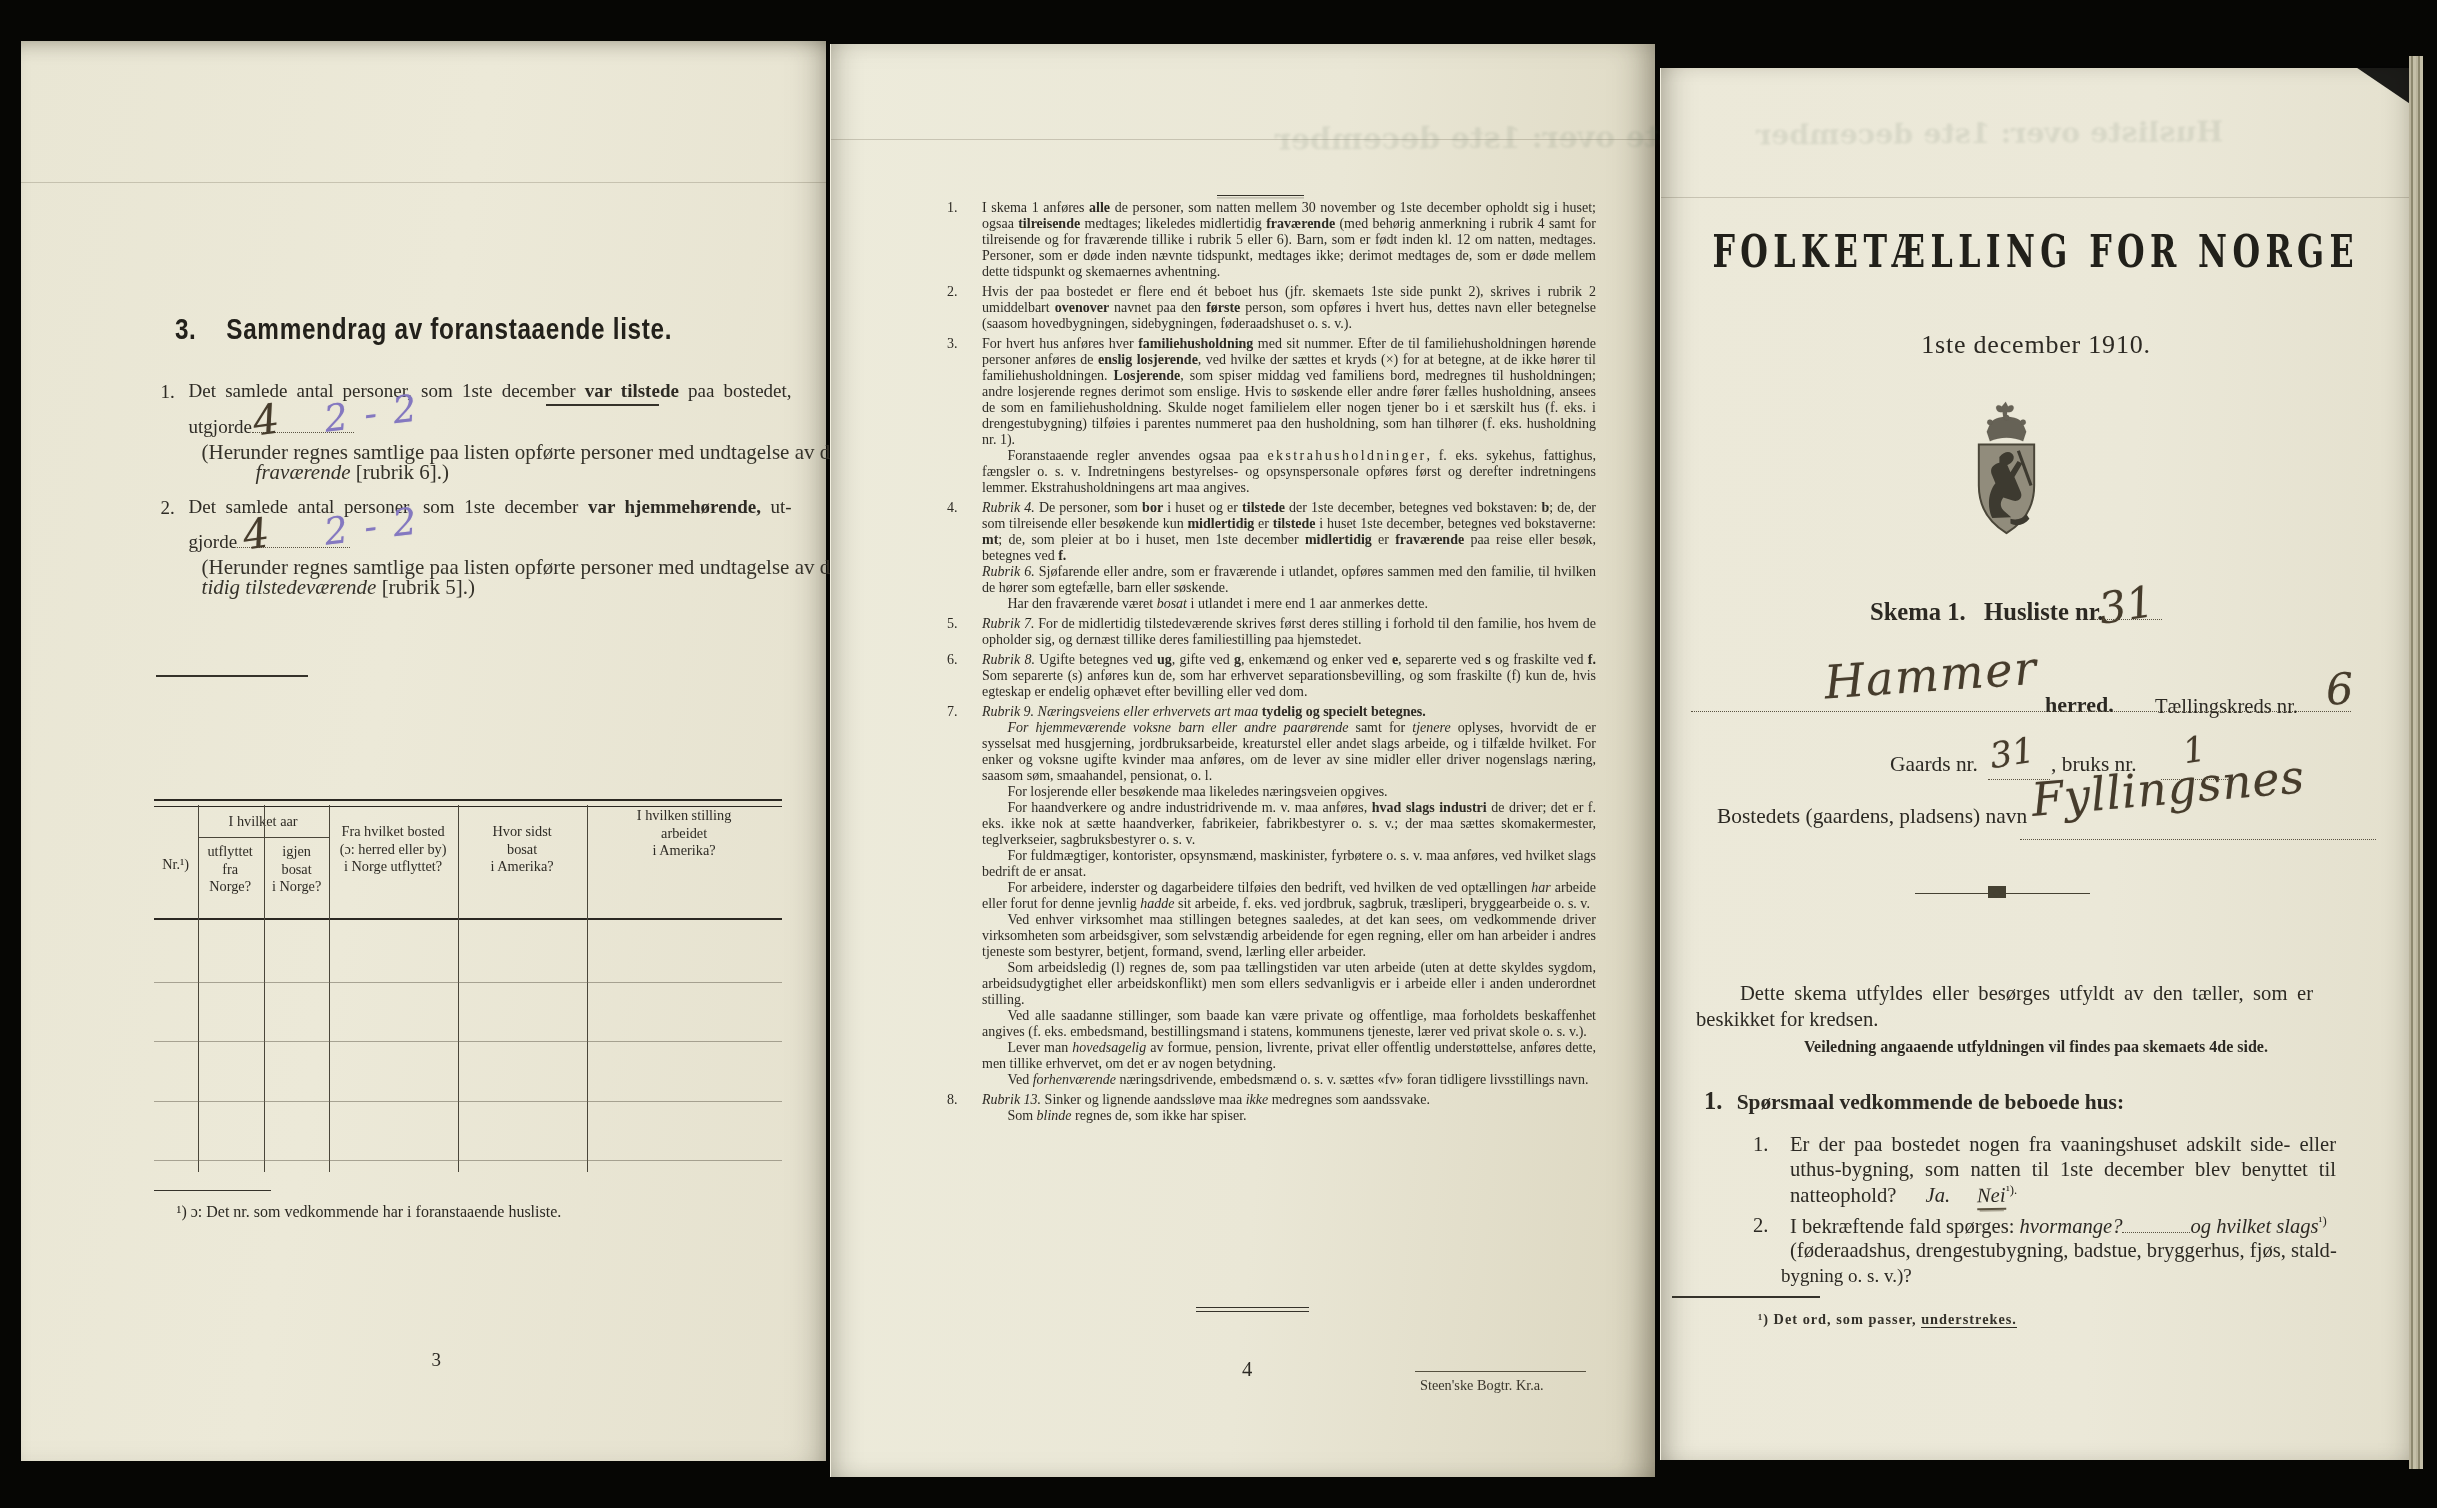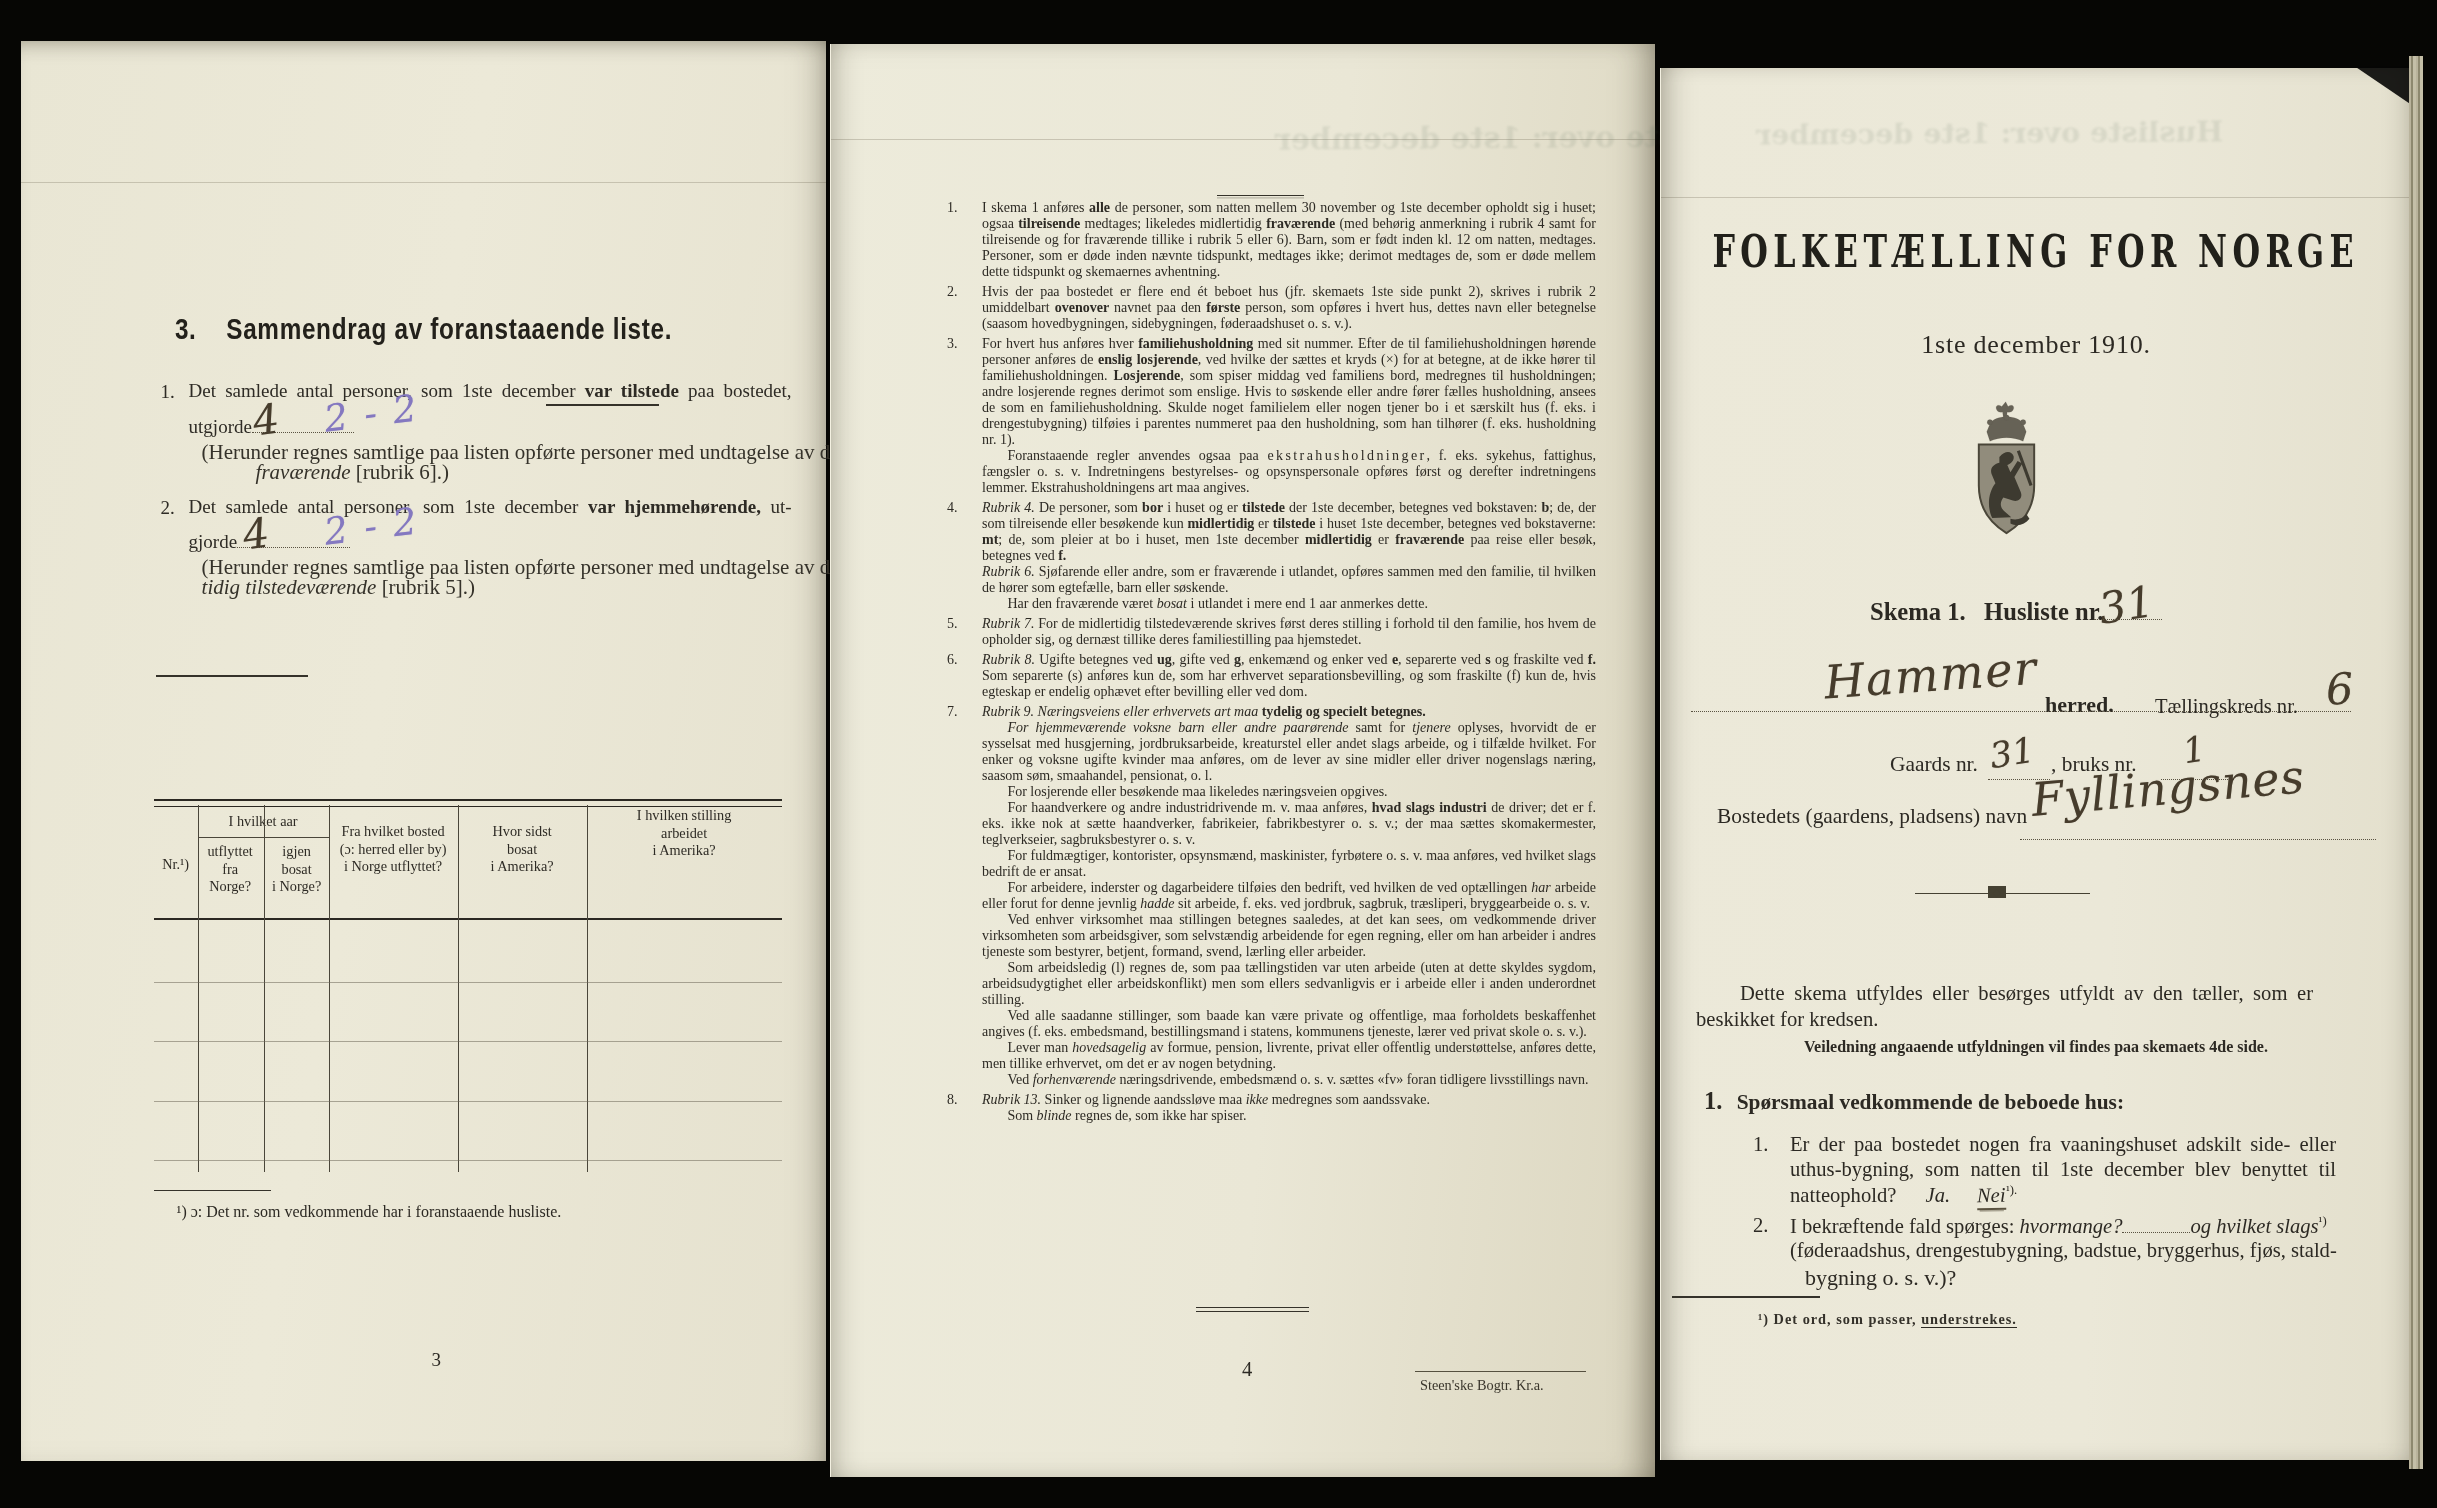--- a/index.html
+++ b/index.html
@@ -295,21 +295,21 @@
       <span>natteophold?</span>
       <span class="st-i" style="margin-left:24px">Ja.</span>
       <span class="st-i hand-ul" style="margin-left:22px">Nei</span><span class="sup">¹).</span>
     </div>
 
     <div class="abs" style="left:92px;top:1146px;font-size:20.6px">2.</div>
     <div class="abs nw" style="left:129px;top:1146px;font-size:20.6px">
       <span>I bekræftende fald spørges: </span><span class="st-i">hvormange?</span><span class="dots" style="width:68px"></span><span class="st-i">og hvilket slags</span><span class="sup">¹)</span>
     </div>
     <div class="abs nw" style="left:129px;top:1171px;font-size:20.6px">(føderaadshus, drengestubygning, badstue, bryggerhus, fjøs, stald-</div>
-    <div class="abs nw" style="left:144px;top:1197px;font-size:22px">bygning o. s. v.)?</div>
+    <div class="abs nw" style="left:120px;top:1197px;font-size:19px">bygning o. s. v.)?</div>
 
     <div class="abs" style="left:11px;top:1228px;width:148px;height:1.6px;background:#35322a"></div>
     <div class="abs nw" style="left:97px;top:1243px;font-size:14.3px;letter-spacing:1px;font-weight:700;color:#34312a">
       <span>¹) Det ord, som passer, </span><span class="pr-ul">understrekes.</span>
     </div>
   </div>
 
   <div class="abs edge-stack"></div>
 </div>
 

